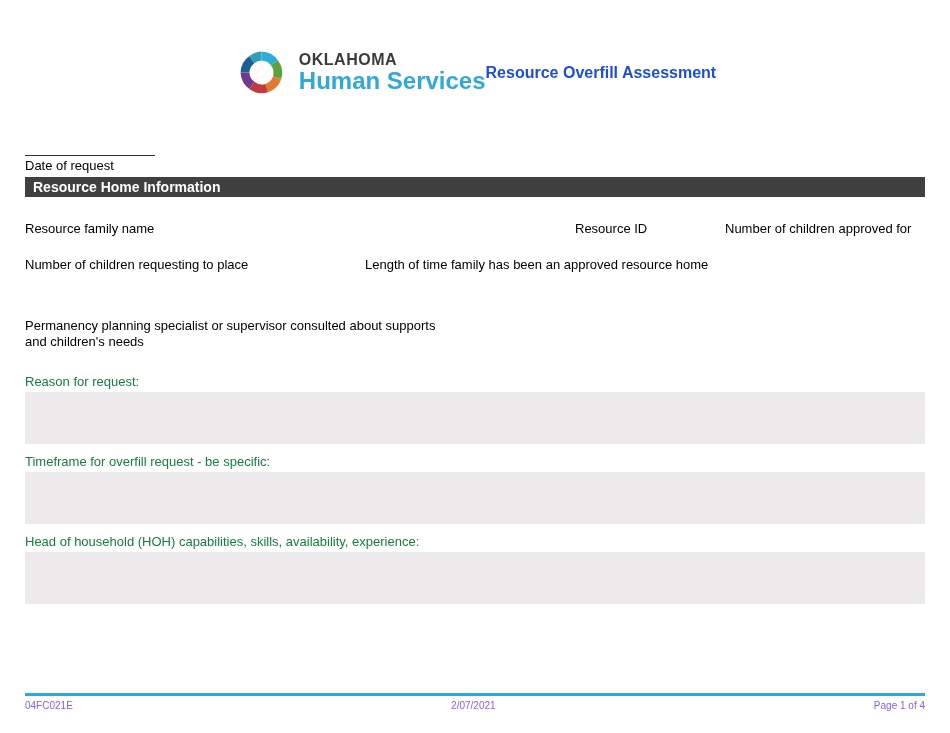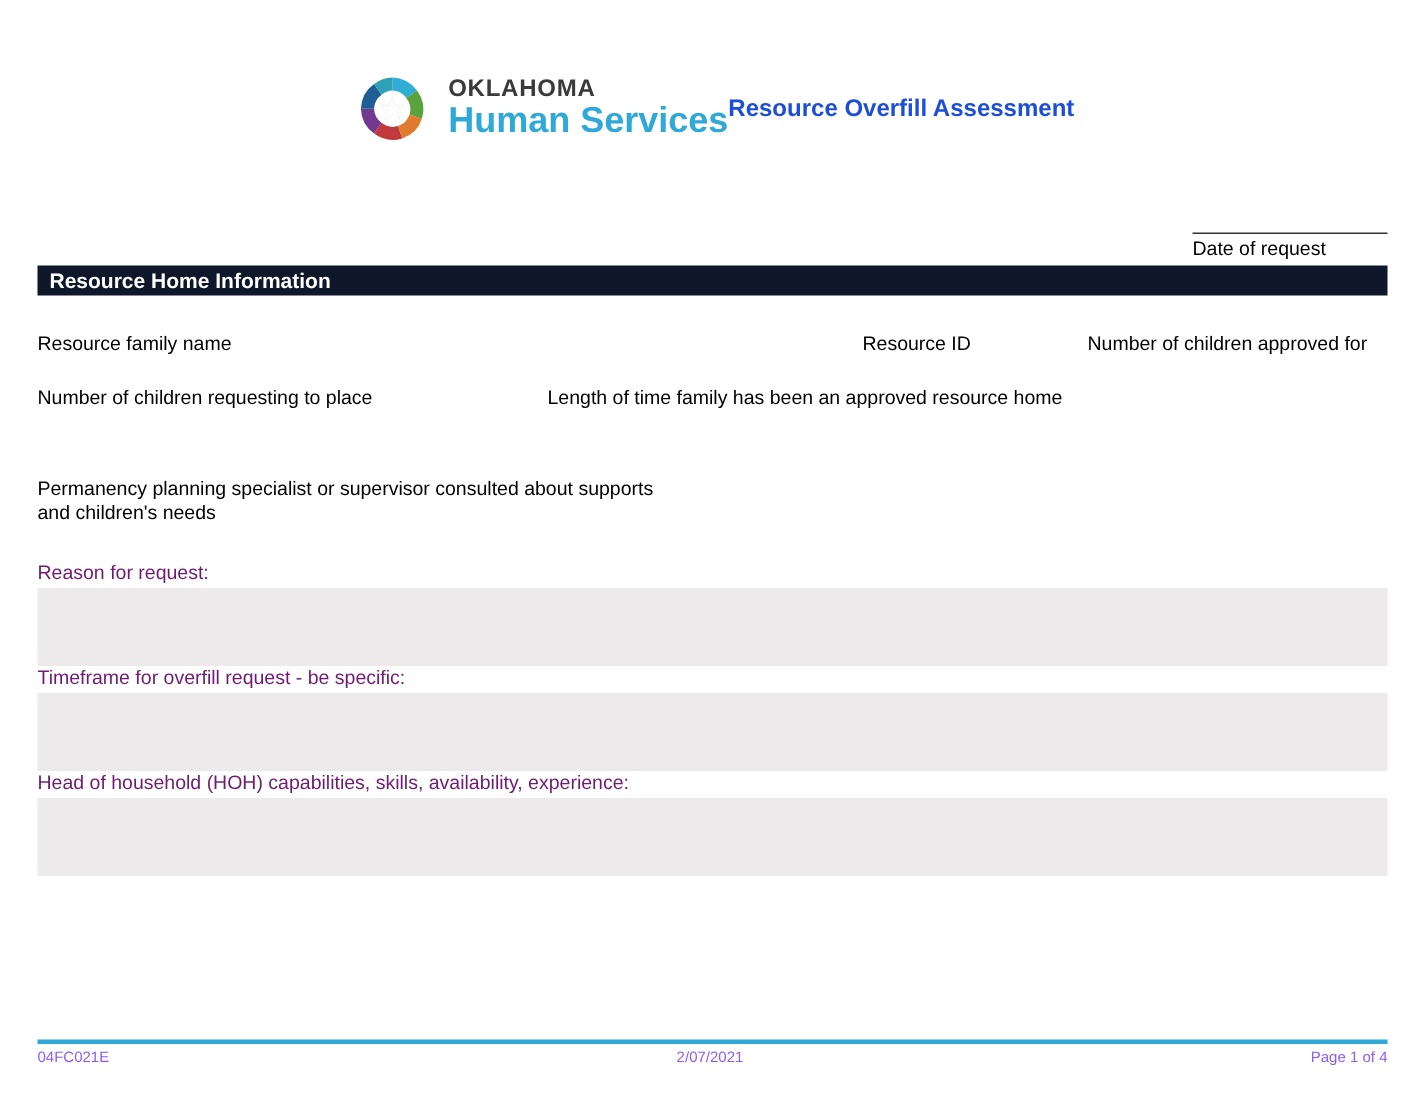--- a/index.html
+++ b/index.html
@@ -47,37 +47,37 @@
       font-weight: 600;
       color: #30a9d9;
     }
     .doc-title {
       font-size: 16px;
       font-weight: bold;
       color: #1d4ed8;
     }
     .date-request-row {
       display: flex;
-      justify-content: flex-end;
+      justify-content: flex-start;
       margin-bottom: 4px;
     }
     .underline-field {
       border-bottom: 1px solid #333;
       height: 16px;
     }
     .date-request-block {
       width: 130px;
     }
     .date-request-block .label {
       font-size: 13px;
       margin-top: 2px;
       color: #000;
     }
     .section-bar {
-      background: #0f172a;
+      background: #404040;
       color: #fff;
       font-size: 14px;
       font-weight: bold;
       padding: 2px 8px;
       margin-top: 2px;
       margin-bottom: 22px;
     }
     .row {
       display: flex;
       gap: 20px;
@@ -93,23 +93,23 @@
       height: 0;
     }
     .field .label {
       font-size: 13px;
       color: #000;
       margin-top: 2px;
       line-height: 1.25;
     }
     .area-label {
       font-size: 13px;
-      color: #701a75;
+      color: #15803d;
       margin-bottom: 3px;
-      margin-top: 0;
+      margin-top: 10px;
     }
     .area-box {
       background: #eceaea;
       width: 100%;
       height: 52px;
     }
     .footer {
       position: absolute;
       left: 25px;
       right: 25px;

